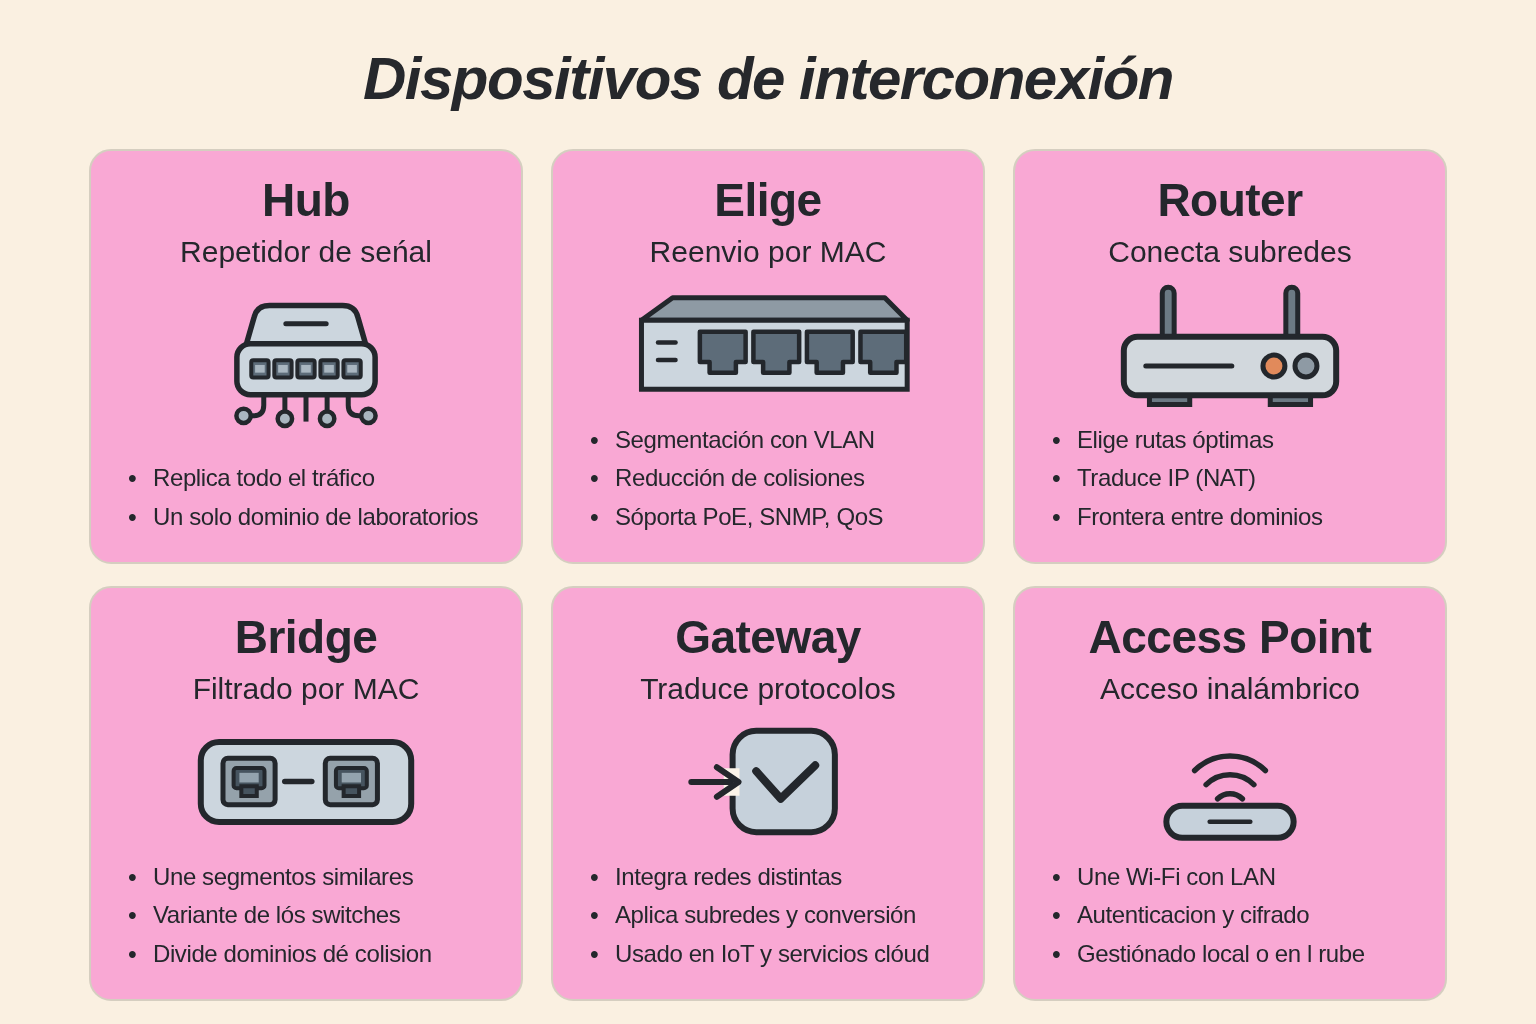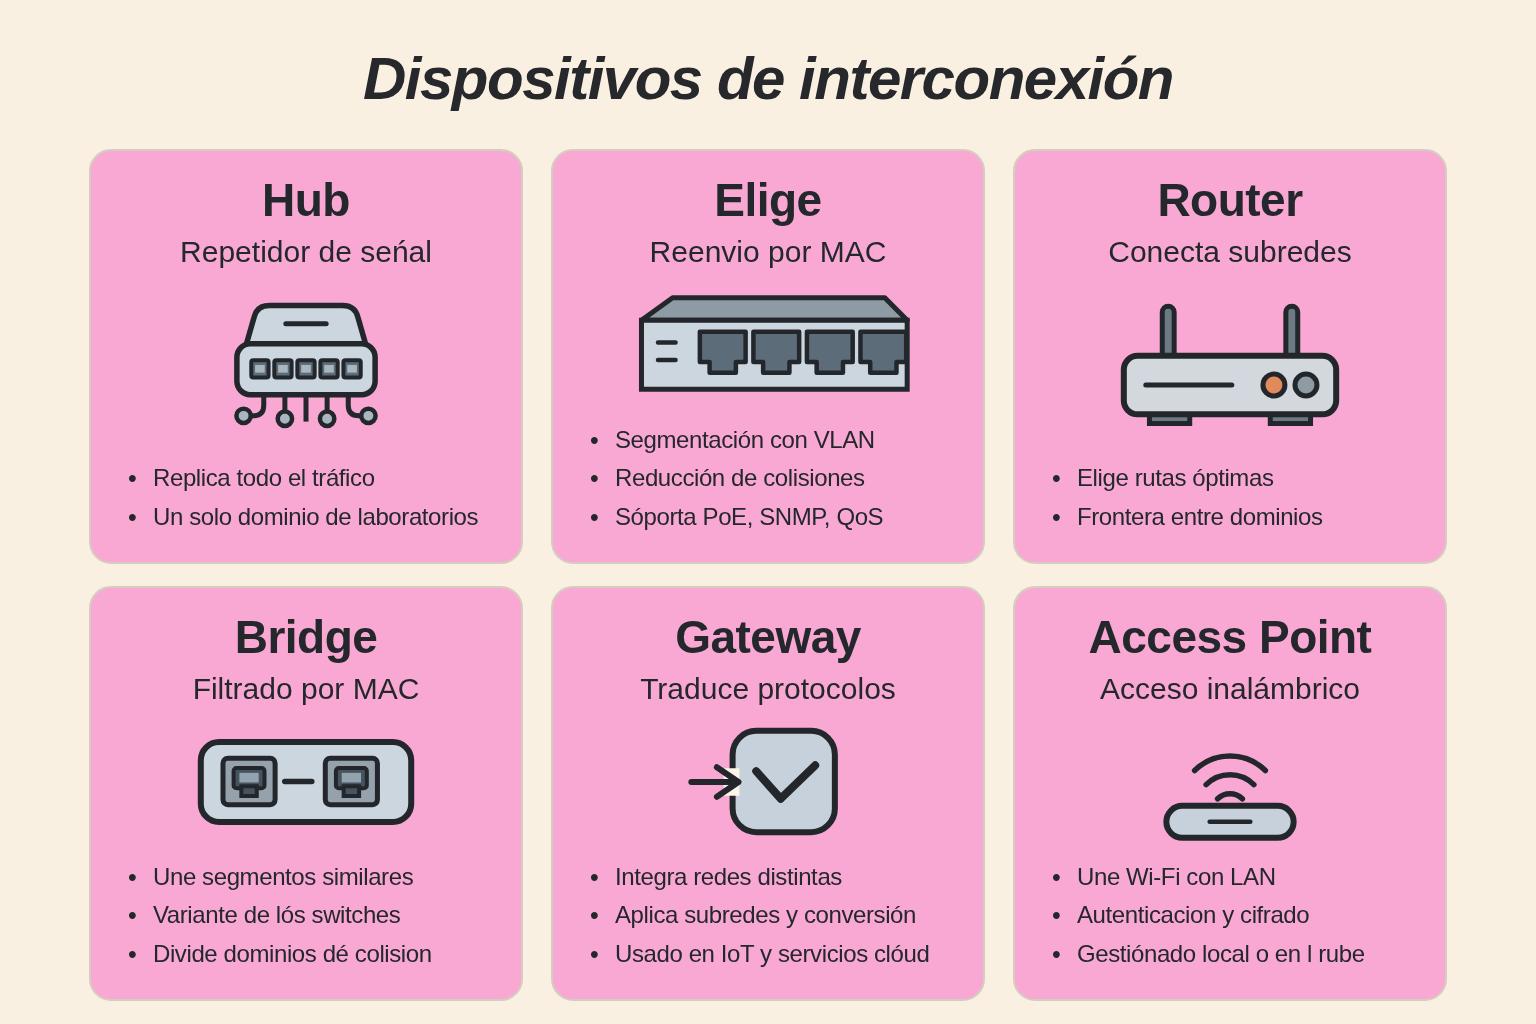--- a/index.html
+++ b/index.html
@@ -123,20 +123,21 @@
           <rect x="174" y="124" width="44" height="12"></rect>
         </g>
         <rect x="14" y="62" width="232" height="64" rx="15" fill="#d2d8dd" stroke="#23272c" stroke-width="6"></rect>
         <line x1="38" y1="94" x2="132" y2="94" stroke="#23272c" stroke-width="5" stroke-linecap="round"></line>
         <circle cx="178" cy="94" r="12" fill="#e18a5b" stroke="#23272c" stroke-width="5"></circle>
         <circle cx="213" cy="94" r="12" fill="#8e9aa4" stroke="#23272c" stroke-width="5"></circle>
       </svg>
     </div>
     <ul class="bullets">
       <li>Elige rutas óptimas</li>
+      <li>Traduce IP (NAT)</li>
       <li>Frontera entre dominios</li>
     </ul>
   </section>
 
   <section class="card">
     <h2>Bridge</h2>
     <p class="subtitle">Filtrado por MAC</p>
     <div class="icon-wrap">
       <svg width="222" height="92" viewBox="0 0 230 95">
         <rect x="6" y="6" width="218" height="83" rx="19" fill="#ccd6de" stroke="#23272c" stroke-width="6"></rect>

